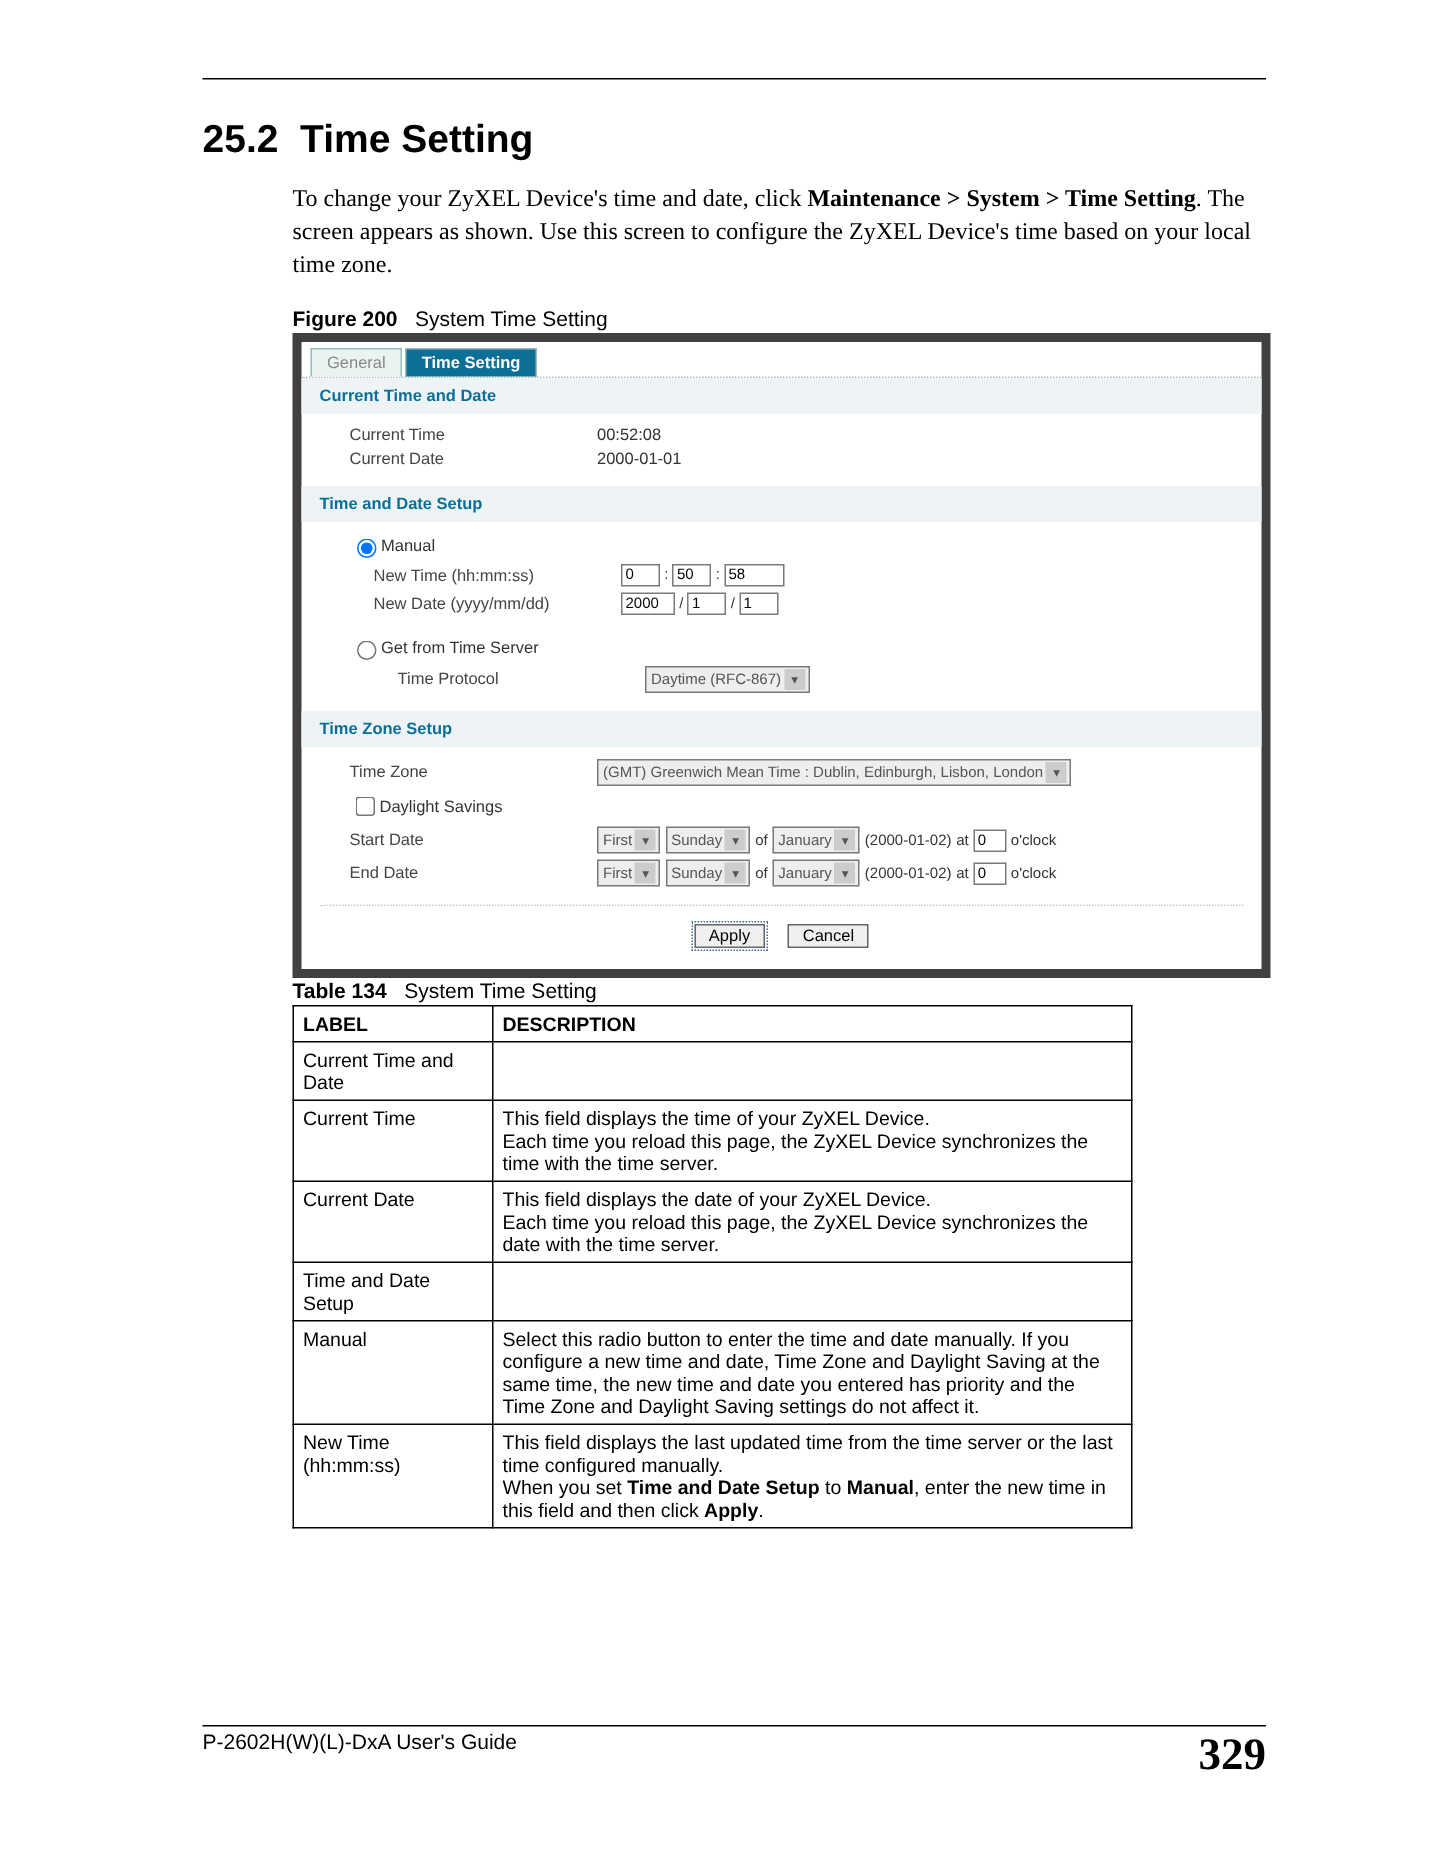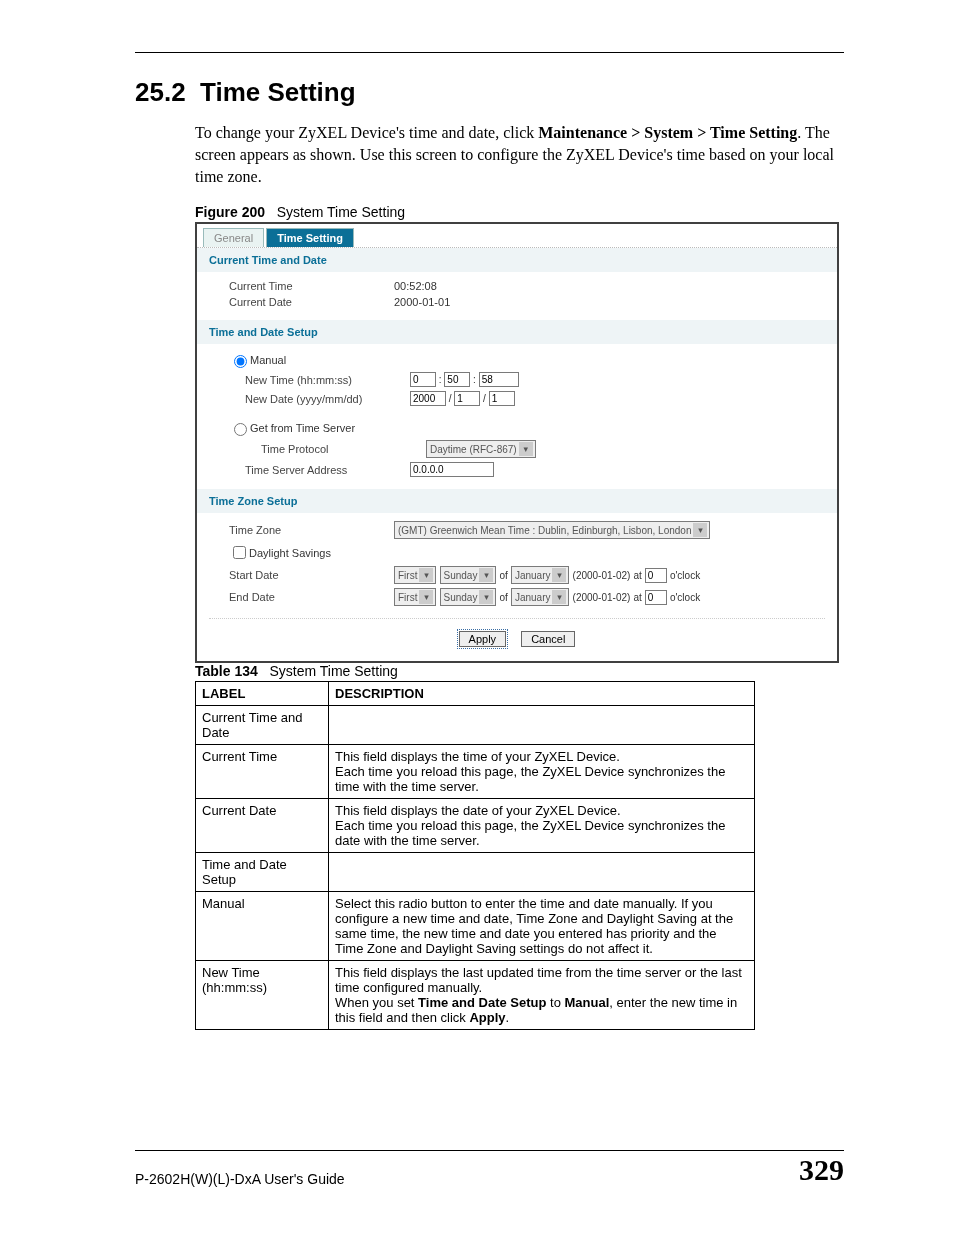--- a/index.html
+++ b/index.html
@@ -42,21 +42,21 @@
     font-size: 14px;
     margin: 0 0 2px 60px;
   }
   .bold {
     font-weight: bold;
   }
   
   .shot {
     margin-left: 60px;
     width: 640px;
-    border: 2px solid #404040;
+    border: 6px solid #404040;
     font-family: Verdana, Arial, sans-serif;
     font-size: 11px;
     color: #333;
     background: #fff;
   }
   .tabs {
     display: flex;
     gap: 2px;
     padding: 4px 6px 0 6px;
     border-bottom: 1px dotted #bbb;
@@ -167,21 +167,21 @@
     bottom: 48px;
   }
   .footer-rule {
     border: 0;
     border-top: 1.5px solid #000;
     margin: 0;
   }
   .footer-line {
     display: flex;
     justify-content: space-between;
-    align-items: flex-end;
+    align-items: flex-start;
     padding-top: 2px;
   }
   .guide {
     font-family: Arial, Helvetica, sans-serif;
     font-size: 14px;
   }
   .pagenum {
     font-family: "Times New Roman", Times, serif;
     font-size: 30px;
     font-weight: bold;
@@ -247,24 +247,20 @@
       <div class="row indent" style="margin-top:10px">
         <input type="radio" style="">
         <span>Get from Time Server</span>
       </div>
       <div class="row">
         <div class="lab" style="margin-left:44px">Time Protocol</div>
         <span class="sel">
           <span>Daytime (RFC-867)</span>
           <span class="chev">▾</span>
         </span>
-      </div>
-      <div class="row">
-        <div class="lab" style="margin-left:28px">Time Server Address</div>
-        <input class="inp" style="width: 84px;" value="0.0.0.0">
       </div>
     </div>
 
     <div class="sec-label">Time Zone Setup</div>
     <div class="sec-body">
       <div class="row">
         <div class="lab indent">Time Zone</div>
         <span class="sel">
           <span>(GMT) Greenwich Mean Time : Dublin, Edinburgh, Lisbon, London</span>
           <span class="chev">▾</span>

